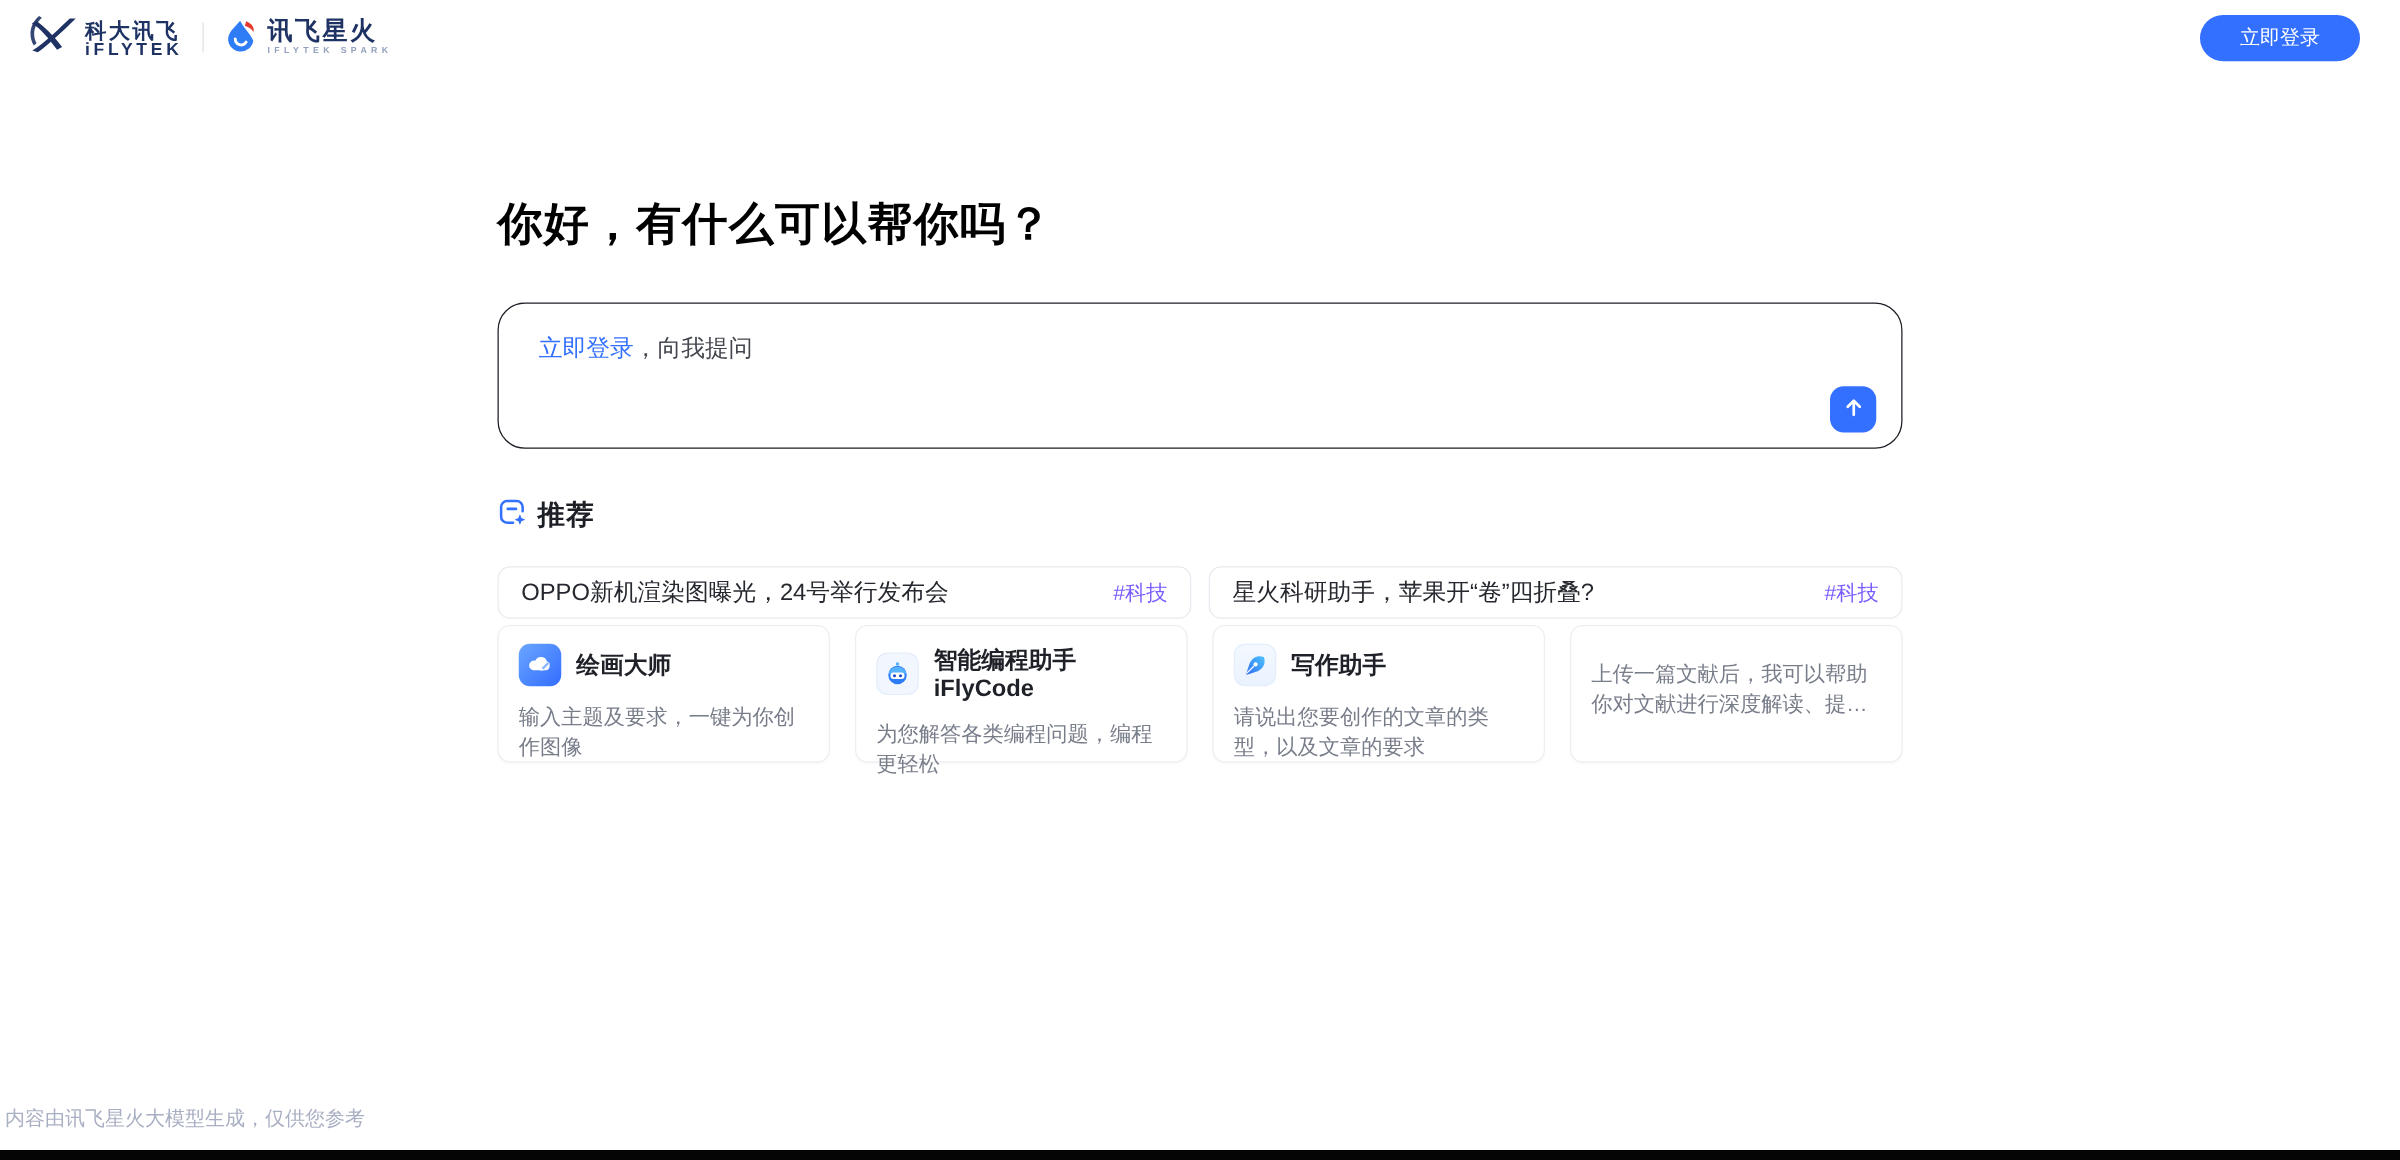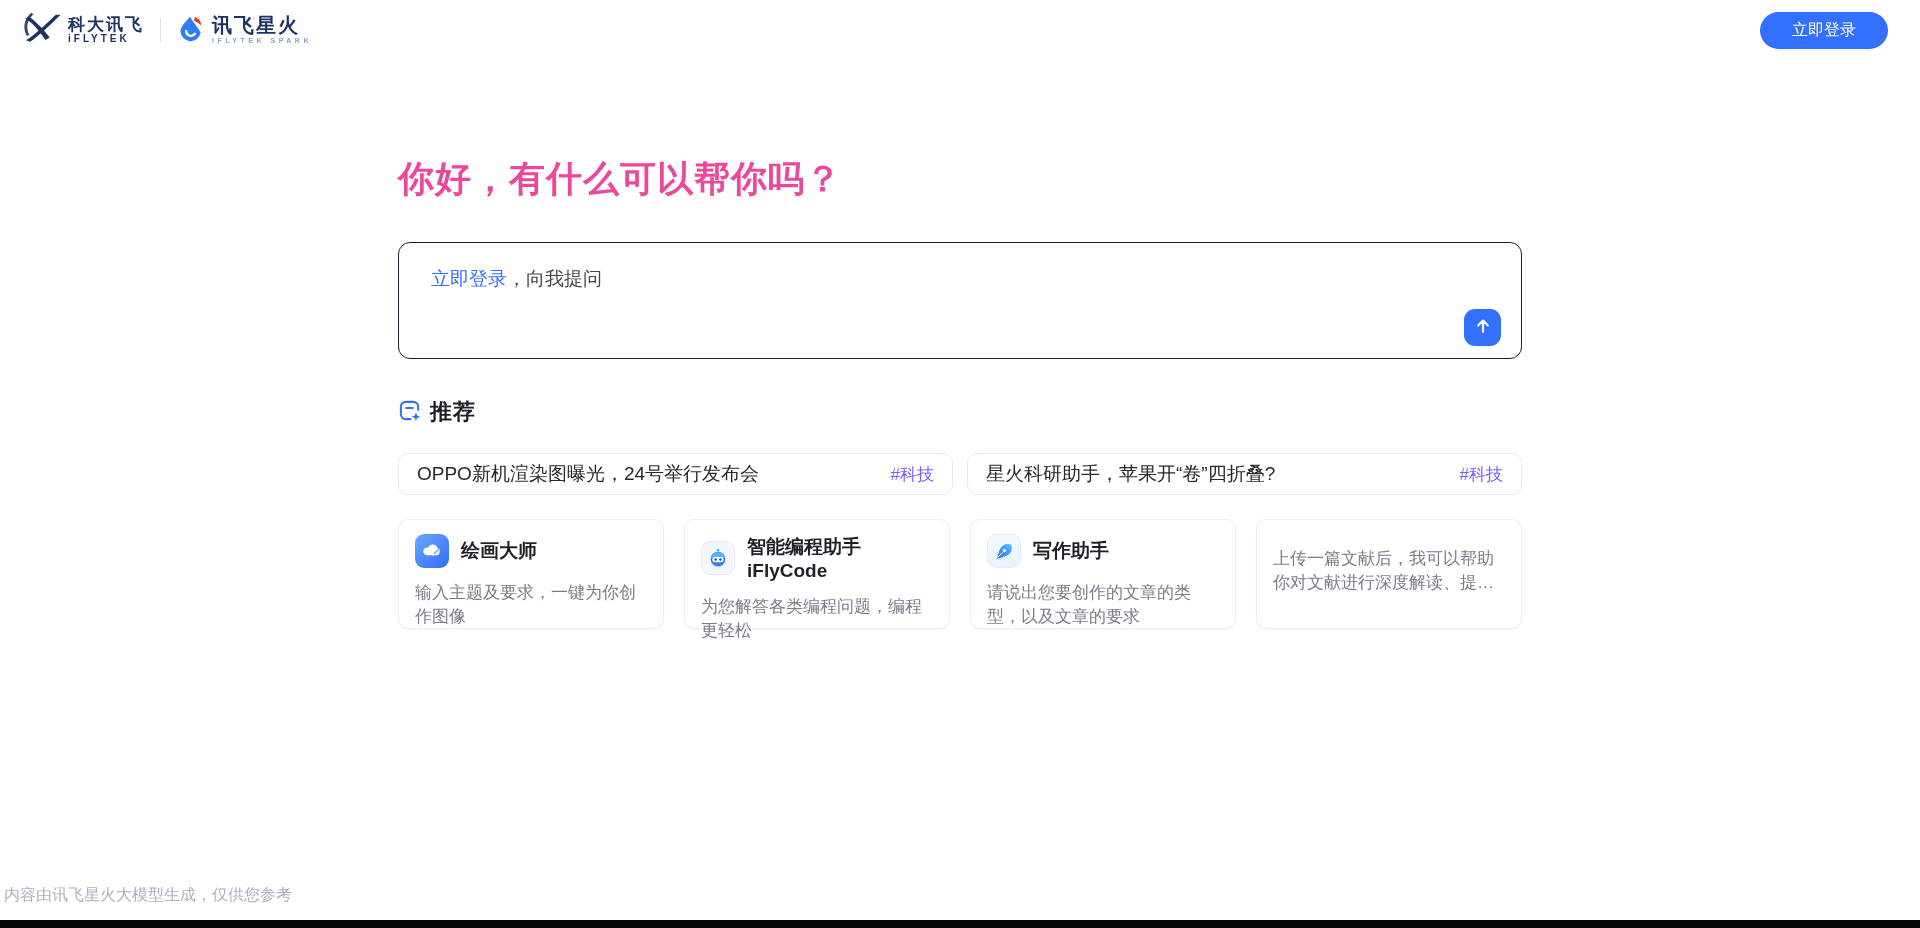--- a/index.html
+++ b/index.html
@@ -6,50 +6,50 @@
   html,body { width:1920px; height:928px; background:#fff; overflow:hidden;
     font-family:"Liberation Sans","DejaVu Sans",sans-serif; }
   body { position:relative; }
 
   
   .topbar { height:60px; display:flex; align-items:center; justify-content:space-between;
     padding:0 32px 0 24px; background:#fff; }
   .brand { display:flex; align-items:center; }
   .brand-txt { display:flex; flex-direction:column; justify-content:flex-start; margin-left:6px; }
   .brand-cn { font-size:17px; font-weight:bold; color:#1e3264; letter-spacing:2px; line-height:18px; }
-  .brand-en { font-size:10px; font-weight:bold; color:#1e3264; letter-spacing:3px; line-height:10px; }
+  .brand-en { font-size:14px; font-weight:bold; color:#1e3264; letter-spacing:3px; line-height:10px; }
   .brand-divider { width:1px; height:24px; background:#dfe2e8; margin:0 16px; }
   .spark-txt { display:flex; flex-direction:column; justify-content:space-between; margin-left:7px; }
   .spark-cn { font-size:20px; font-weight:bold; color:#1e3264; letter-spacing:2px; line-height:20px; }
   .spark-en { font-size:7px; font-weight:bold; color:#93a0bd; letter-spacing:3.5px; line-height:9px; margin-top:1px; }
   .login-btn { width:128px; height:37px; border:none; border-radius:19px; background:#3370ff;
     color:#fff; font-size:16px; cursor:pointer; font-family:inherit; }
 
   
   .container { width:1124px; margin:0 auto; }
-  .greeting { margin-top:95px; font-size:36px; font-weight:bold; color:#ec4899; letter-spacing:1px; }
+  .greeting { margin-top:95px; font-size:36px; font-weight:bold; color:#000000; letter-spacing:1px; }
 
   .composer { position:relative; margin-top:38px; height:117px; border:1.6px solid #1b1e24;
-    border-radius:12px; background:#fff; padding:23px 70px 0 32px; }
+    border-radius:22px; background:#fff; padding:23px 70px 0 32px; }
   .composer-line { font-size:19px; color:#43464d; cursor:text; }
   .composer-link { color:#3370ff; cursor:pointer; text-decoration:none; }
   .send-btn { position:absolute; right:20px; bottom:12px; width:37px; height:37px; border:none;
     border-radius:11px; background:#3370ff; display:flex; align-items:center; justify-content:center;
     cursor:pointer; }
 
   .rec-head { margin-top:38px; display:flex; align-items:center; gap:9px; }
   .rec-title { font-size:22px; font-weight:bold; color:#1c1f26; letter-spacing:1px; }
 
   .suggest-row { margin-top:26px; display:flex; gap:14px; }
   .suggest-card { flex:1; height:42px; border:1px solid #e7e9ee; border-radius:10px; background:#fff;
     display:flex; align-items:center; justify-content:space-between; padding:4px 18px; cursor:pointer; }
   .suggest-text { font-size:19px; color:#26282f; white-space:nowrap; overflow:hidden; }
   .suggest-tag { font-size:17px; color:#7b5cff; margin-left:12px; flex:none; }
 
-  .assist-row { margin-top:24px; display:flex; gap:20px; }
+  .assist-row { margin-top:5px; display:flex; gap:20px; }
   .assist-card { flex:1; height:110px; border:1px solid #eceef2; border-radius:10px; background:#fff;
     padding:14px 16px 0 16px; cursor:pointer; box-shadow:0 1px 2px rgba(31,35,41,0.03); }
   .assist-head { display:flex; align-items:center; gap:12px; }
   .icon-tile { width:34px; height:34px; border-radius:9px; display:flex; align-items:center;
     justify-content:center; flex:none; }
   .tile-blue { background:linear-gradient(135deg,#6aa6ff,#336dff); }
   .tile-light { background:linear-gradient(180deg,#f4f9ff,#e9f2ff); border:1px solid #e4edfb; }
   .tile-pale { background:#f2f7ff; border:1px solid #e4edfb; }
   .assist-title { font-size:19px; font-weight:bold; color:#1e2127; }
   .assist-desc { margin-top:13px; font-size:17px; color:#787d8a; line-height:24px;

